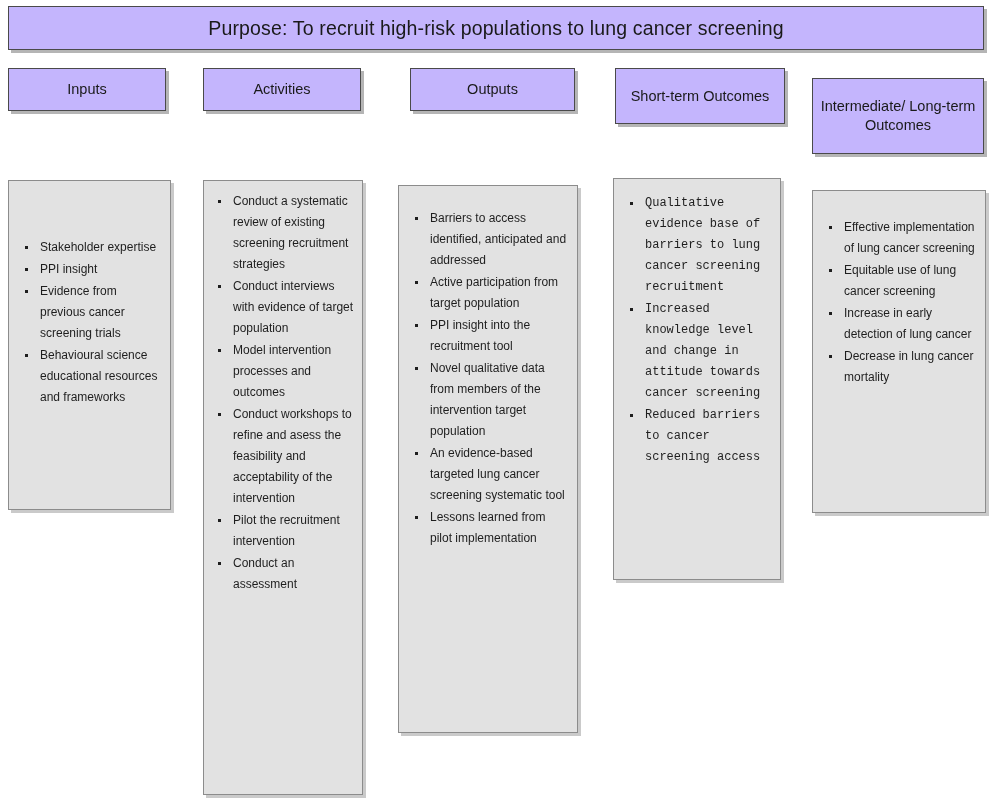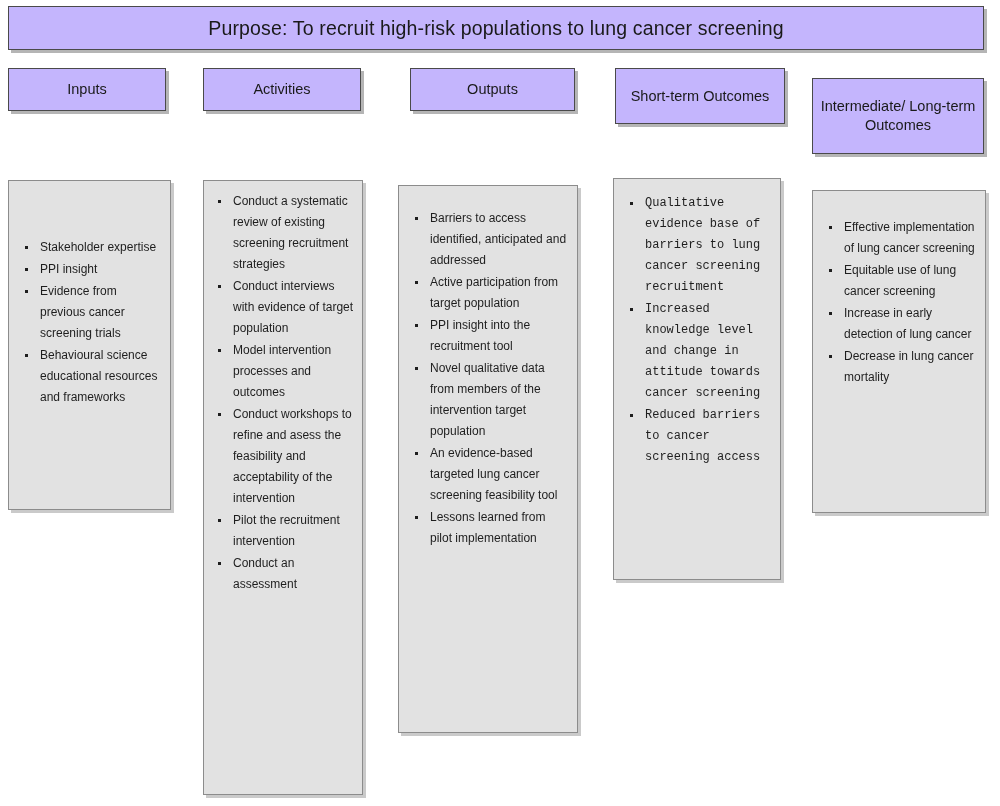--- a/index.html
+++ b/index.html
@@ -138,21 +138,21 @@
   <div class="box header-box col-header" style="left:410px; top:68px; width:165px; height:43px;">
     <span>Outputs</span>
   </div>
 
   <div class="box content-box content-outputs" style="left:398px; top:185px; width:180px; height:548px;">
     <ul class="bullet-list">
       <li>Barriers to access identified, anticipated and addressed</li>
       <li>Active participation from target population</li>
       <li>PPI insight into the recruitment tool</li>
       <li>Novel qualitative data from members of the intervention target population</li>
-      <li>An evidence-based targeted lung cancer screening feasibility tool</li>
+      <li>An evidence-based targeted lung cancer screening systematic tool</li>
       <li>Lessons learned from pilot implementation</li>
     </ul>
   </div>
 
   <div class="box header-box col-header" style="left:615px; top:68px; width:170px; height:56px;">
     <span>Short-term Outcomes</span>
   </div>
 
   <div class="box content-box content-short" style="left:613px; top:178px; width:168px; height:402px;">
     <ul class="bullet-list">

